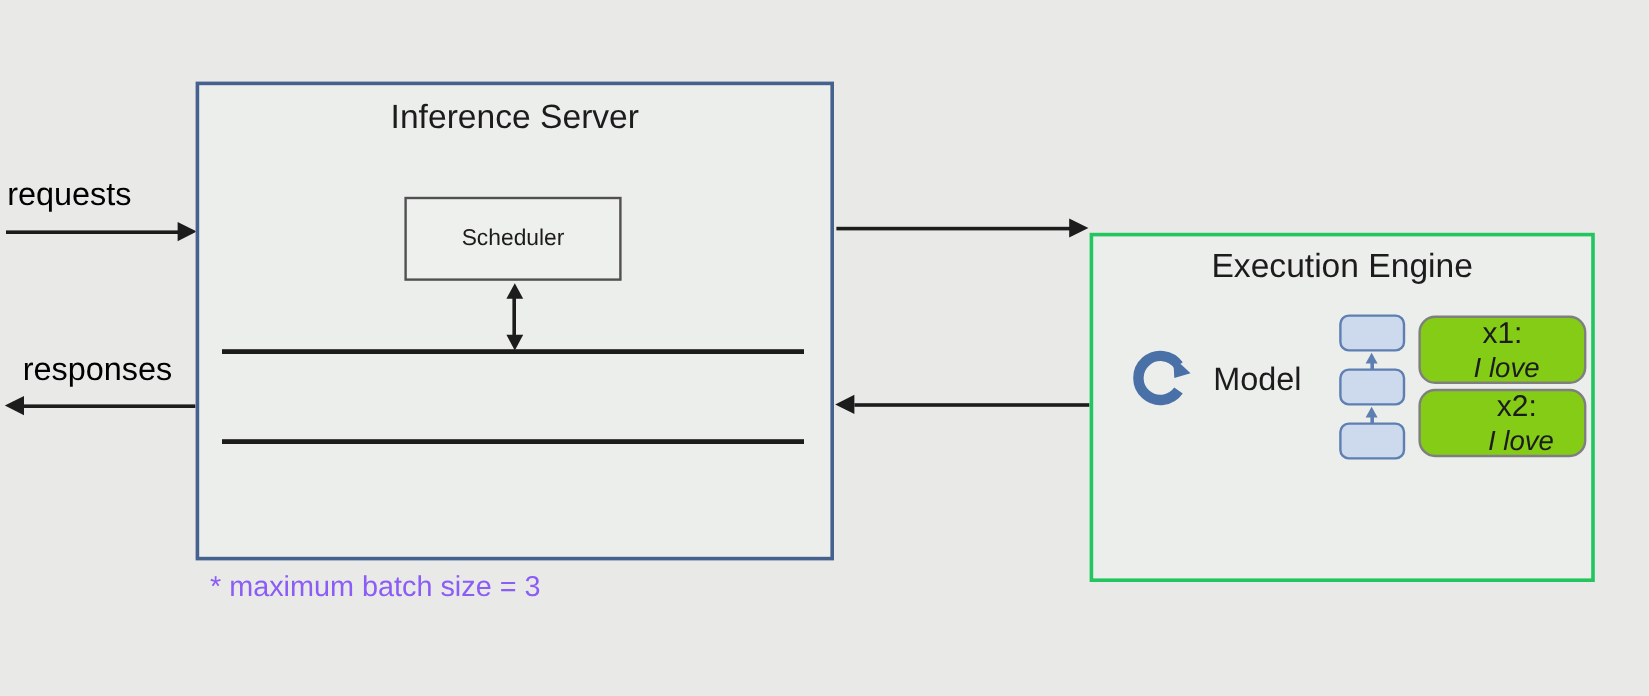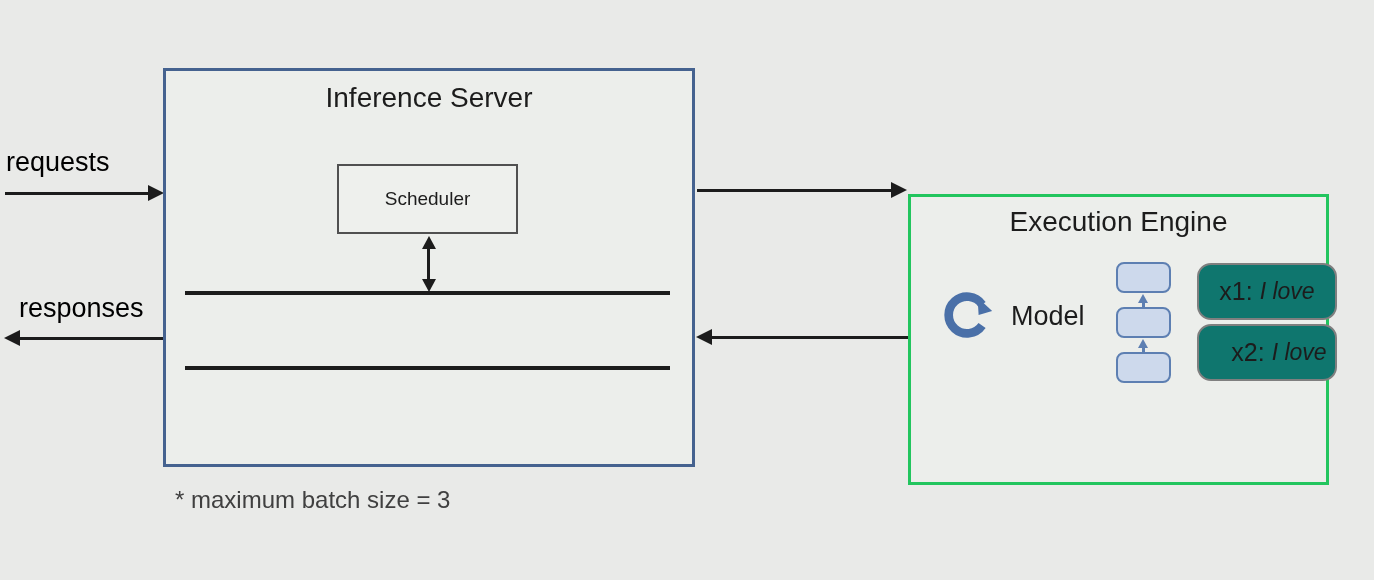--- a/index.html
+++ b/index.html
@@ -43,28 +43,28 @@
   }
   .ee-title{position:absolute;left:0;top:9px;width:100%;text-align:center;font-size:28px;}
   .model-label{position:absolute;left:100px;top:104px;font-size:27px;}
   .token{
     position:absolute;left:205px;width:55px;height:31px;
     background:#cdd9ec;border:2px solid #5d7fb2;border-radius:8px;box-sizing:border-box;
   }
   .tok-line{position:absolute;background:#5d7fb2;width:3px;}
   .tok-tri{position:absolute;width:0;height:0;border-left:5px solid transparent;border-right:5px solid transparent;border-bottom:9px solid #5d7fb2;}
   .badge{
-    position:absolute;left:286px;width:140px;height:57px;
-    background:#0f766e;border:2px solid #7f7f7f;border-radius:14px;box-sizing:border-box;
-    display:flex;align-items:center;justify-content:center;font-size:23px;color:#1c1c1c;
+    position:absolute;left:271px;width:140px;height:57px;
+    background:#84cc16;border:2px solid #7f7f7f;border-radius:14px;box-sizing:border-box;
+    display:flex;align-items:center;justify-content:center;font-size:23px;color:#1c1c1c;flex-direction:column;
   }
   .badge .prefix{font-size:25px;font-style:normal;}
   .badge .italic{font-style:italic;margin-left:7px;}
 
-  .footnote{position:absolute;left:175px;top:486px;font-size:24px;color:#404040;}
+  .footnote{position:absolute;left:175px;top:476px;font-size:24px;color:#8b5cf6;}
   .loop-icon{position:absolute;left:27px;top:88px;width:58px;height:58px;}
 </style>
 </head>
 <body>
 
 <div class="canvas">
 
   <div class="flow-label" style="left:6px;top:147px;">requests</div>
   <div>
     <div class="hline" style="left:5px;top:192px;width:145px;"></div>

